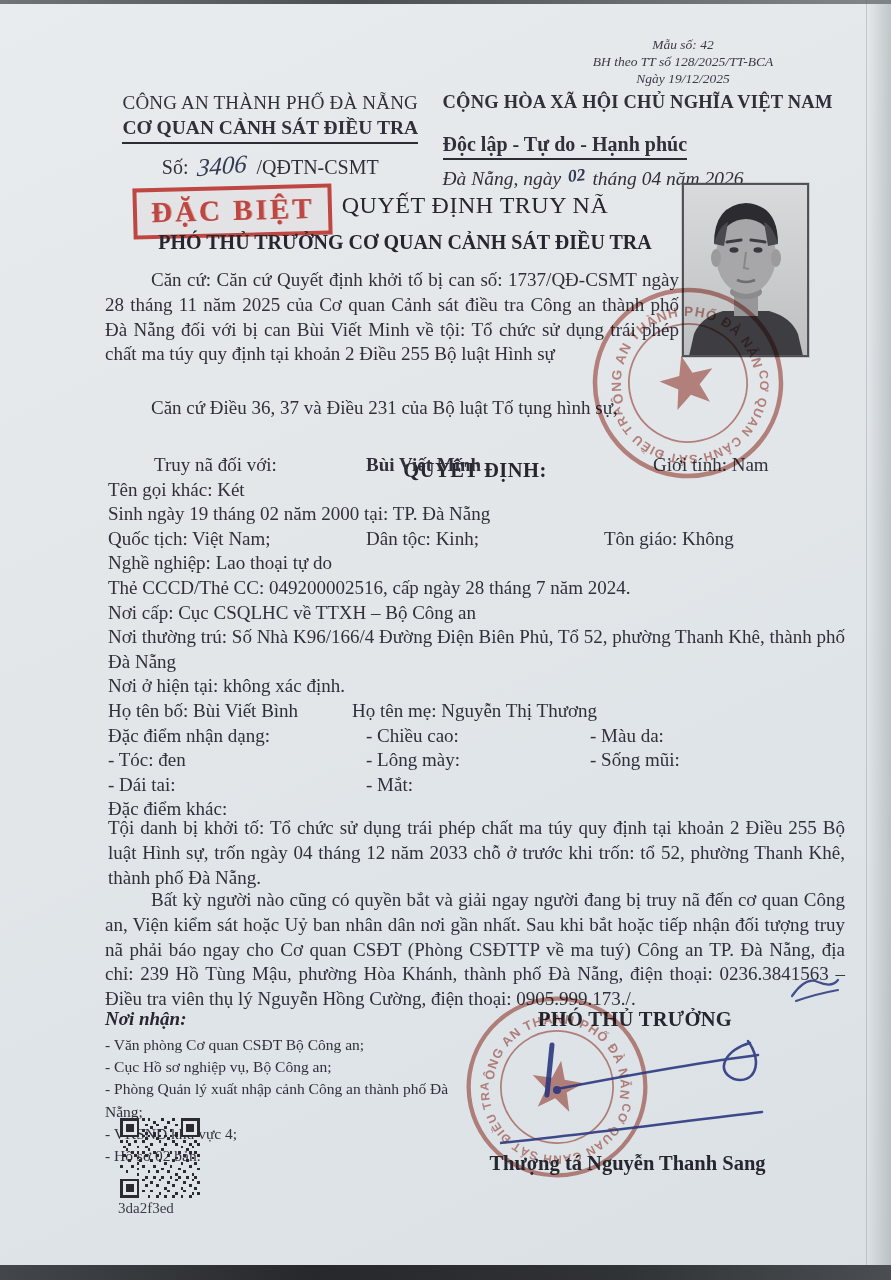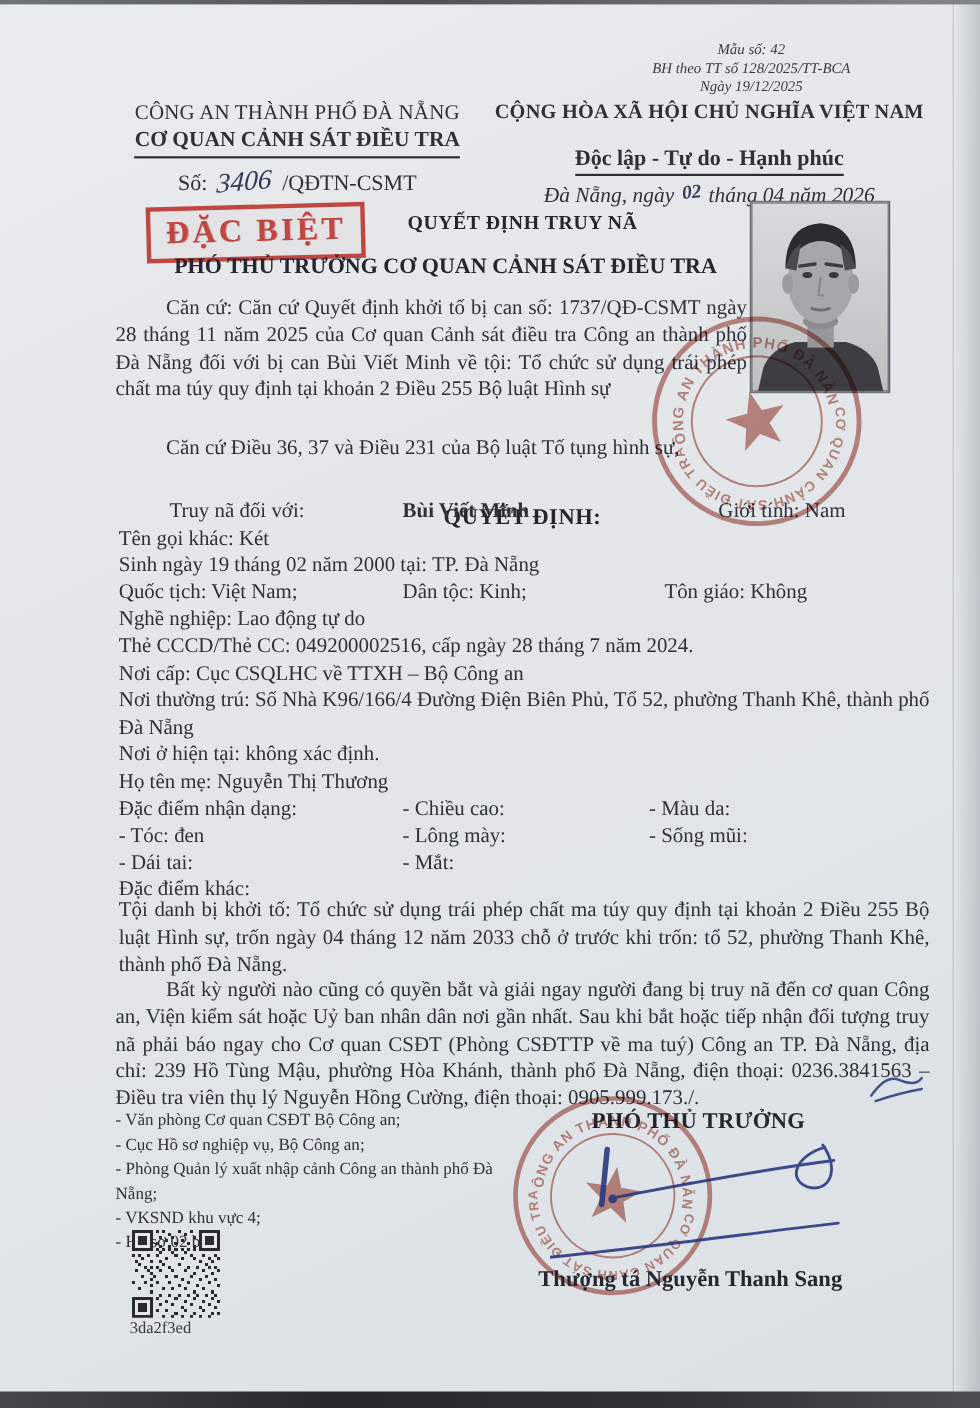--- a/index.html
+++ b/index.html
@@ -12,40 +12,40 @@
     background:linear-gradient(to right,#43474b,#26282b 35%,#303336 70%,#4a4e52);}
   .edge-right{position:absolute;top:0;right:0;width:24px;height:100%;
     background:linear-gradient(to right,rgba(110,118,124,0),rgba(110,118,124,.30));}
   .fold-line{position:absolute;top:0;left:866px;width:1px;height:100%;background:rgba(90,96,102,.25);}
 
   .form-note{position:absolute;top:36px;right:58px;width:300px;text-align:center;
     font-style:italic;font-size:13.5px;line-height:17px;color:#3a3a46;}
 
   .header{position:absolute;top:92px;left:98px;right:44px;display:flex;}
   .header-left{width:46%;text-align:center;}
-  .header-right{flex:1;text-align:center;}
+  .header-right{flex:1;}
   .org1{font-size:19px;letter-spacing:.2px;}
   .org2{font-weight:bold;font-size:19.5px;margin-top:3px;}
   .org2 span{display:inline-block;border-bottom:2px solid #2c2c36;padding-bottom:3px;}
   .so-line{margin-top:9px;font-size:20px;}
   .hand{display:inline-block;font-style:italic;color:#333a53;font-size:25px;
     transform:rotate(-5deg) skewX(-8deg);margin:0 4px;line-height:1;}
   .nat1{font-weight:bold;font-size:18.5px;letter-spacing:.2px;}
   .nat2{font-weight:bold;font-size:20px;margin-top:20px;}
   .nat2 span{display:inline-block;border-bottom:2px solid #2c2c36;padding-bottom:2px;}
   .date-line{margin-top:8px;font-style:italic;font-size:19.5px;}
   .hand-day{display:inline-block;font-style:italic;color:#333a53;font-size:17.5px;
     position:relative;top:-4px;transform:rotate(-6deg);margin:0 2px;font-weight:bold;}
 
   .special-stamp{position:absolute;top:186px;left:133px;border:4px solid #bf4742;
     color:#bf4742;font-weight:bold;font-size:29px;letter-spacing:3px;padding:4px 14px 6px;
     transform:rotate(-1.5deg);text-shadow:1px 0 rgba(191,71,66,.45);background:rgba(191,71,66,.03);}
 
   .title-main{position:absolute;top:192px;left:90px;width:770px;text-align:center;
-    font-weight:bold;font-size:18px;letter-spacing:.5px;color:#26262f;}
+    font-weight:normal;font-size:24px;letter-spacing:.5px;color:#26262f;}
   .title-sub{position:absolute;top:231px;left:55px;width:700px;text-align:center;
     font-weight:bold;font-size:20px;color:#26262f;}
 
   .photo-frame{position:absolute;top:183px;left:682px;width:125px;height:172px;
     border:1px solid #4e4e55;box-shadow:0 0 0 1px rgba(80,80,90,.2);background:#cfd1d2;z-index:1;}
 
   .seal{position:absolute;z-index:5;opacity:.62;mix-blend-mode:multiply;}
   .seal-mid{top:283px;left:588px;width:200px;height:200px;transform:rotate(-14deg);}
   .seal-bottom{top:992px;left:462px;width:190px;height:190px;transform:rotate(9deg);}
 
@@ -177,26 +177,27 @@
       <span class="c-name">Bùi Viết Minh</span>
       <span>Giới tính: Nam</span>
     </div>
     <div class="drow">Tên gọi khác: Két</div>
     <div class="drow">Sinh ngày 19 tháng 02 năm 2000 tại: TP. Đà Nẵng</div>
     <div class="drow row-flex">
       <span class="col258">Quốc tịch: Việt Nam;</span>
       <span class="col238">Dân tộc: Kinh;</span>
       <span>Tôn giáo: Không</span>
     </div>
-    <div class="drow">Nghề nghiệp: Lao động tự do</div>
+    <div class="drow">Nghề nghiệp: Lao thoại tự do</div>
     <div class="drow">Thẻ CCCD/Thẻ CC: 049200002516, cấp ngày 28 tháng 7 năm 2024.</div>
     <div class="drow">Nơi cấp: Cục CSQLHC về TTXH – Bộ Công an</div>
     <div class="drow just">Nơi thường trú: Số Nhà K96/166/4 Đường Điện Biên Phủ, Tổ 52, phường Thanh Khê, thành phố Đà Nẵng</div>
     <div class="drow">Nơi ở hiện tại: không xác định.</div>
     <div class="drow row-flex">
+      <span class="col244">Họ tên bố: Bùi Viết Bình</span>
       <span>Họ tên mẹ: Nguyễn Thị Thương</span>
     </div>
     <div class="drow row-flex">
       <span class="col258">Đặc điểm nhận dạng:</span>
       <span class="col224">- Chiều cao:</span>
       <span>- Màu da:</span>
     </div>
     <div class="drow row-flex">
       <span class="col258">- Tóc: đen</span>
       <span class="col224">- Lông mày:</span>
@@ -210,20 +211,21 @@
   </div>
 
   <div class="para p-charge">Tội danh bị khởi tố: Tổ chức sử dụng trái phép chất ma túy quy định tại khoản 2 Điều 255 Bộ luật Hình sự, trốn ngày 04 tháng 12 năm 2033 chỗ ở trước khi trốn: tổ 52, phường Thanh Khê, thành phố Đà Nẵng.</div>
   <div class="para p-instruction">Bất kỳ người nào cũng có quyền bắt và giải ngay người đang bị truy nã đến cơ quan Công an, Viện kiểm sát hoặc Uỷ ban nhân dân nơi gần nhất. Sau khi bắt hoặc tiếp nhận đối tượng truy nã phải báo ngay cho Cơ quan CSĐT (Phòng CSĐTTP về ma tuý) Công an TP. Đà Nẵng, địa chỉ: 239 Hồ Tùng Mậu, phường Hòa Khánh, thành phố Đà Nẵng, điện thoại: 0236.3841563 – Điều tra viên thụ lý Nguyễn Hồng Cường, điện thoại: 0905.999.173./.</div>
 
   <svg class="flourish" viewBox="0 0 56 36">
     <path d="M4 26 Q18 6 30 12 Q44 18 50 10 M8 31 Q28 24 50 20" fill="none" stroke="#27357e" stroke-width="2.2" stroke-linecap="round" opacity=".85"></path>
   </svg>
 
   <div class="recipients">
+    <div class="recipients-label">Nơi nhận:</div>
     <div class="recipient-item">- Văn phòng Cơ quan CSĐT Bộ Công an;</div>
     <div class="recipient-item">- Cục Hồ sơ nghiệp vụ, Bộ Công an;</div>
     <div class="recipient-item">- Phòng Quản lý xuất nhập cảnh Công an thành phố Đà Nẵng;</div>
     <div class="recipient-item">- VKSND khu vực 4;</div>
     <div class="recipient-item">- Hồ sơ 02 bản.</div>
   </div>
 
   <div class="signer-title">PHÓ THỦ TRƯỞNG</div>
 
   <svg class="seal seal-bottom" viewBox="0 0 200 200">

